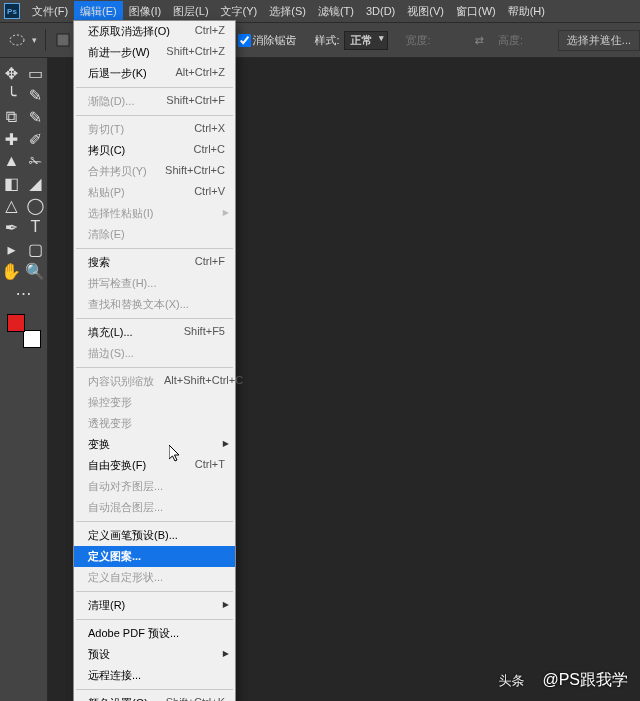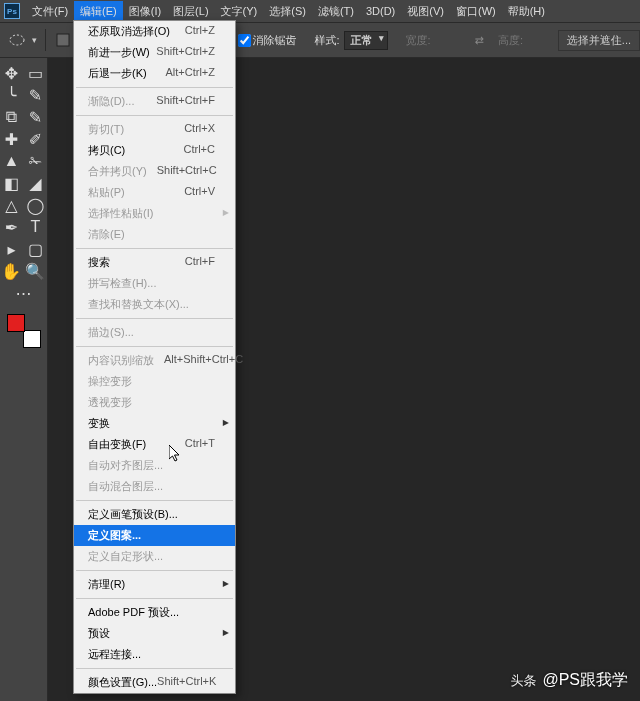--- a/index.html
+++ b/index.html
@@ -18,32 +18,32 @@
   .toolbar { position:absolute; left:0; top:58px; bottom:0; width:48px; background:#444444; border-right:1px solid #2a2a2a; display:flex; flex-direction:column; align-items:center; padding-top:2px; }
   .tool-row { display:flex; }
   .tool-btn { width:22px; height:20px; margin:1px; display:flex; align-items:center; justify-content:center; color:#ddd; }
   .swatches { margin-top:10px; position:relative; width:34px; height:34px; }
   .swatch-fg { position:absolute; left:0; top:0; width:18px; height:18px; background:#e21f1f; border:1px solid #000; }
   .swatch-bg { position:absolute; right:0; bottom:0; width:18px; height:18px; background:#fff; border:1px solid #000; }
   
   .canvas { position:absolute; left:48px; top:58px; right:0; bottom:0; background:#262626; }
   
   .dropdown { position:absolute; left:73px; top:20px; width:163px; background:#f0f0f0; border:1px solid #8a8a8a; box-shadow:3px 3px 8px rgba(0,0,0,.4); font-size:11px; color:#000; z-index:100; }
-  .dropdown .mi { padding:3px 20px 3px 14px; display:flex; justify-content:space-between; cursor:default; white-space:nowrap; position:relative; }
+  .dropdown .mi { padding:3px 10px 3px 14px; display:flex; justify-content:space-between; cursor:default; white-space:nowrap; position:relative; }
   .dropdown .mi.hov { background:#1473e6; color:#fff;font-weight:bold; }
   .dropdown .mi.dis { color:#999;gap:10px; }
   .dropdown .sc { color:#555; font-size:11px; }
   .dropdown .sepn { height:1px; background:#c8c8c8; margin:3px 2px; }
   .dropdown .arw::after { content:"▶"; font-size:8px; position:absolute; right:6px; top:5px; color:#333; }
   .dropdown .mi.dis.arw::after { color:#bbb; }
   
   .cursor { position:absolute; left:169px; top:445px; z-index:200; pointer-events:none; }
   
   .watermark { position:absolute; right:12px; bottom:10px; font-size:16px; color:#fff; font-weight:500; text-shadow:0 0 3px #000; z-index:50; }
-  .watermark .t1 { font-size:13px; opacity:.9; margin-right:6px;}
+  .watermark .t1 { font-size:13px; opacity:.9; margin-right:18px;}
   .dropdownv { background:#333; border:1px solid #222; padding:1px 14px 1px 6px; font-size:11px; color:#ccc; position:relative; margin:0 4px;font-weight:bold;}
   .dropdownv::after{content:"▾"; position:absolute; right:3px; top:1px; font-size:9px;}
   .optbtn { padding:2px 8px; background:#444; border:1px solid #333; color:#ccc; font-size:11px;}
   .right-opt{position:absolute; right:0; display:flex; }
 </style>
 </head>
 <body>
 
 <div class="menubar">
   <div class="ps-logo">Ps</div>
@@ -183,20 +183,24 @@
       <span>搜索</span>
       <span class="sc">Ctrl+F</span>
     </div>
     <div class="mi dis">
       <span>拼写检查(H)...</span>
     </div>
     <div class="mi dis">
       <span>查找和替换文本(X)...</span>
     </div>
     <div class="sepn"></div>
+    <div class="mi">
+      <span>填充(L)...</span>
+      <span class="sc">Shift+F5</span>
+    </div>
     <div class="mi dis">
       <span>描边(S)...</span>
     </div>
     <div class="sepn"></div>
     <div class="mi dis">
       <span>内容识别缩放</span>
       <span class="sc">Alt+Shift+Ctrl+C</span>
     </div>
     <div class="mi dis">
       <span>操控变形</span>

